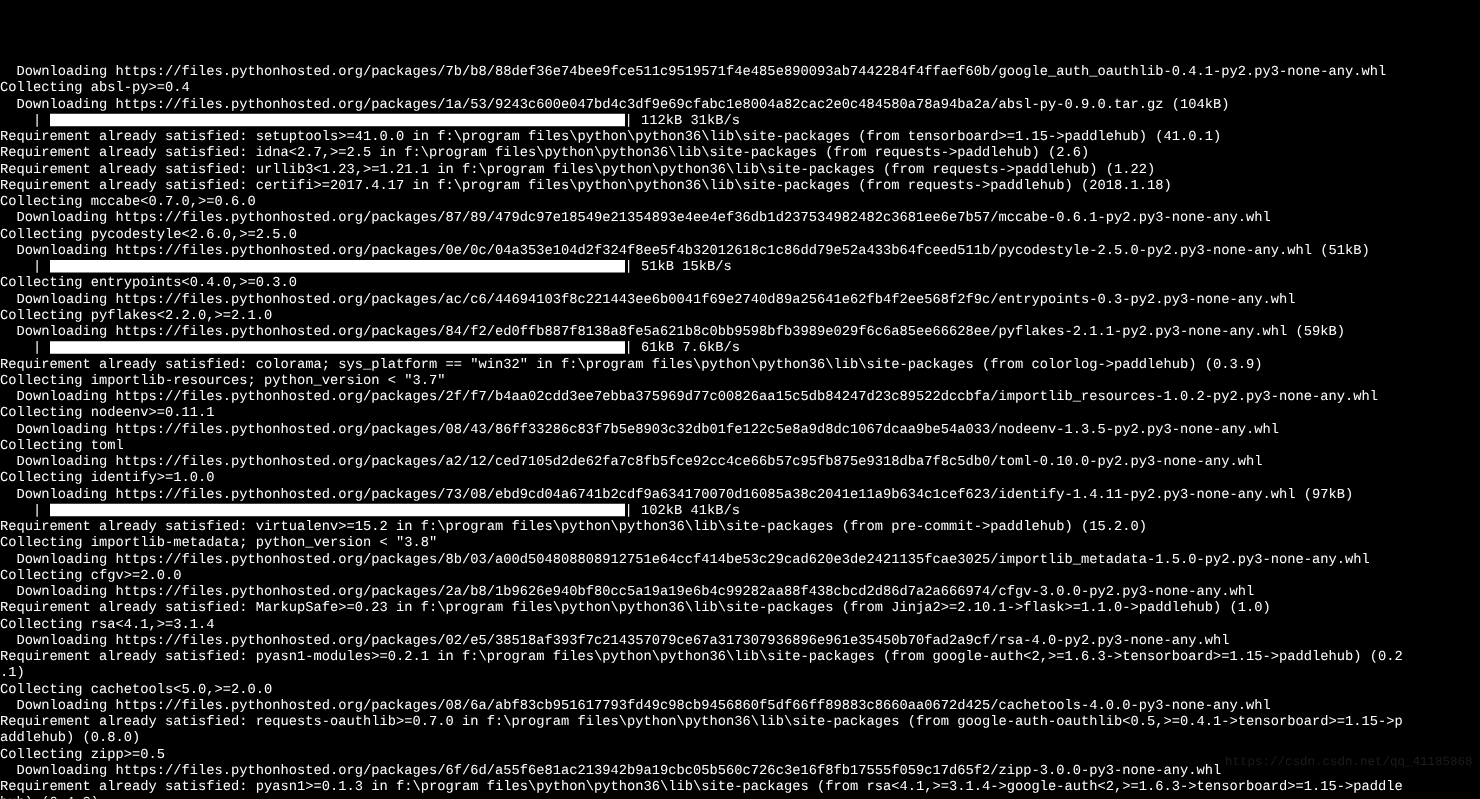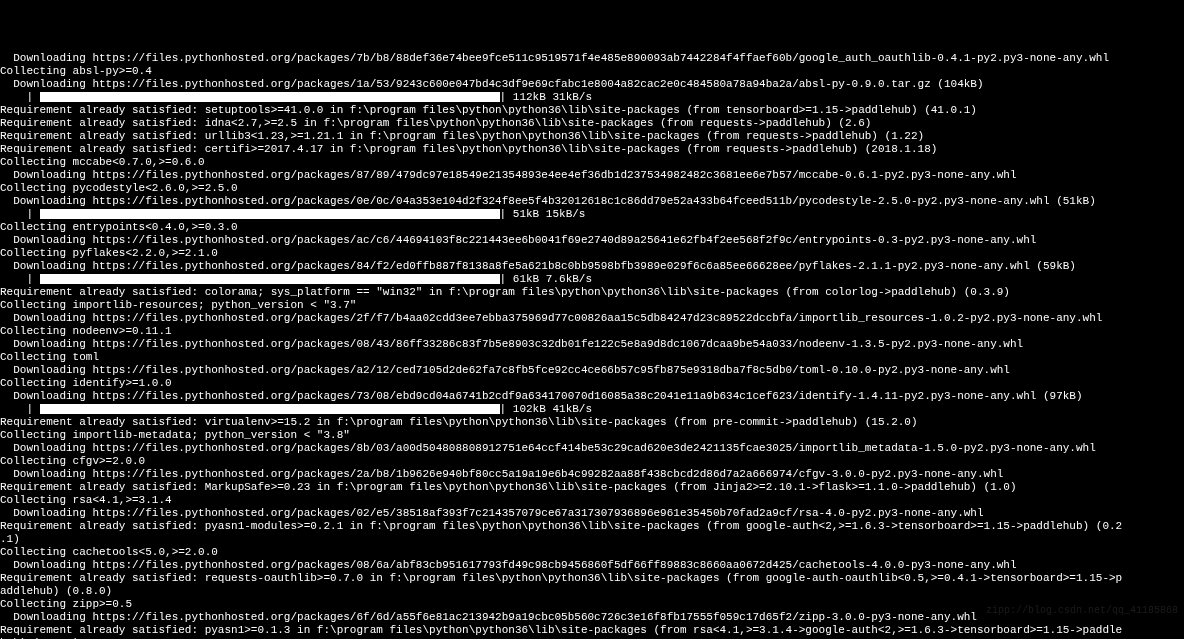--- a/index.html
+++ b/index.html
@@ -32,16 +32,16 @@
     opacity: 0.4;
     font-size: 10px;
   }
 </style>
 </head>
 <body>
 
 
 
 <div id="terminal"><div class="line">  Downloading https://files.pythonhosted.org/packages/7b/b8/88def36e74bee9fce511c9519571f4e485e890093ab7442284f4ffaef60b/google_auth_oauthlib-0.4.1-py2.py3-none-any.whl</div><div class="line">Collecting absl-py&gt;=0.4</div><div class="line">  Downloading https://files.pythonhosted.org/packages/1a/53/9243c600e047bd4c3df9e69cfabc1e8004a82cac2e0c484580a78a94ba2a/absl-py-0.9.0.tar.gz (104kB)</div><div class="line">    |<span class="bar"></span>|<span> 112kB 31kB/s</span></div><div class="line">Requirement already satisfied: setuptools&gt;=41.0.0 in f:\program files\python\python36\lib\site-packages (from tensorboard&gt;=1.15-&gt;paddlehub) (41.0.1)</div><div class="line">Requirement already satisfied: idna&lt;2.7,&gt;=2.5 in f:\program files\python\python36\lib\site-packages (from requests-&gt;paddlehub) (2.6)</div><div class="line">Requirement already satisfied: urllib3&lt;1.23,&gt;=1.21.1 in f:\program files\python\python36\lib\site-packages (from requests-&gt;paddlehub) (1.22)</div><div class="line">Requirement already satisfied: certifi&gt;=2017.4.17 in f:\program files\python\python36\lib\site-packages (from requests-&gt;paddlehub) (2018.1.18)</div><div class="line">Collecting mccabe&lt;0.7.0,&gt;=0.6.0</div><div class="line">  Downloading https://files.pythonhosted.org/packages/87/89/479dc97e18549e21354893e4ee4ef36db1d237534982482c3681ee6e7b57/mccabe-0.6.1-py2.py3-none-any.whl</div><div class="line">Collecting pycodestyle&lt;2.6.0,&gt;=2.5.0</div><div class="line">  Downloading https://files.pythonhosted.org/packages/0e/0c/04a353e104d2f324f8ee5f4b32012618c1c86dd79e52a433b64fceed511b/pycodestyle-2.5.0-py2.py3-none-any.whl (51kB)</div><div class="line">    |<span class="bar"></span>|<span> 51kB 15kB/s</span></div><div class="line">Collecting entrypoints&lt;0.4.0,&gt;=0.3.0</div><div class="line">  Downloading https://files.pythonhosted.org/packages/ac/c6/44694103f8c221443ee6b0041f69e2740d89a25641e62fb4f2ee568f2f9c/entrypoints-0.3-py2.py3-none-any.whl</div><div class="line">Collecting pyflakes&lt;2.2.0,&gt;=2.1.0</div><div class="line">  Downloading https://files.pythonhosted.org/packages/84/f2/ed0ffb887f8138a8fe5a621b8c0bb9598bfb3989e029f6c6a85ee66628ee/pyflakes-2.1.1-py2.py3-none-any.whl (59kB)</div><div class="line">    |<span class="bar"></span>|<span> 61kB 7.6kB/s</span></div><div class="line">Requirement already satisfied: colorama; sys_platform == "win32" in f:\program files\python\python36\lib\site-packages (from colorlog-&gt;paddlehub) (0.3.9)</div><div class="line">Collecting importlib-resources; python_version &lt; "3.7"</div><div class="line">  Downloading https://files.pythonhosted.org/packages/2f/f7/b4aa02cdd3ee7ebba375969d77c00826aa15c5db84247d23c89522dccbfa/importlib_resources-1.0.2-py2.py3-none-any.whl</div><div class="line">Collecting nodeenv&gt;=0.11.1</div><div class="line">  Downloading https://files.pythonhosted.org/packages/08/43/86ff33286c83f7b5e8903c32db01fe122c5e8a9d8dc1067dcaa9be54a033/nodeenv-1.3.5-py2.py3-none-any.whl</div><div class="line">Collecting toml</div><div class="line">  Downloading https://files.pythonhosted.org/packages/a2/12/ced7105d2de62fa7c8fb5fce92cc4ce66b57c95fb875e9318dba7f8c5db0/toml-0.10.0-py2.py3-none-any.whl</div><div class="line">Collecting identify&gt;=1.0.0</div><div class="line">  Downloading https://files.pythonhosted.org/packages/73/08/ebd9cd04a6741b2cdf9a634170070d16085a38c2041e11a9b634c1cef623/identify-1.4.11-py2.py3-none-any.whl (97kB)</div><div class="line">    |<span class="bar"></span>|<span> 102kB 41kB/s</span></div><div class="line">Requirement already satisfied: virtualenv&gt;=15.2 in f:\program files\python\python36\lib\site-packages (from pre-commit-&gt;paddlehub) (15.2.0)</div><div class="line">Collecting importlib-metadata; python_version &lt; "3.8"</div><div class="line">  Downloading https://files.pythonhosted.org/packages/8b/03/a00d504808808912751e64ccf414be53c29cad620e3de2421135fcae3025/importlib_metadata-1.5.0-py2.py3-none-any.whl</div><div class="line">Collecting cfgv&gt;=2.0.0</div><div class="line">  Downloading https://files.pythonhosted.org/packages/2a/b8/1b9626e940bf80cc5a19a19e6b4c99282aa88f438cbcd2d86d7a2a666974/cfgv-3.0.0-py2.py3-none-any.whl</div><div class="line">Requirement already satisfied: MarkupSafe&gt;=0.23 in f:\program files\python\python36\lib\site-packages (from Jinja2&gt;=2.10.1-&gt;flask&gt;=1.1.0-&gt;paddlehub) (1.0)</div><div class="line">Collecting rsa&lt;4.1,&gt;=3.1.4</div><div class="line">  Downloading https://files.pythonhosted.org/packages/02/e5/38518af393f7c214357079ce67a317307936896e961e35450b70fad2a9cf/rsa-4.0-py2.py3-none-any.whl</div><div class="line">Requirement already satisfied: pyasn1-modules&gt;=0.2.1 in f:\program files\python\python36\lib\site-packages (from google-auth&lt;2,&gt;=1.6.3-&gt;tensorboard&gt;=1.15-&gt;paddlehub) (0.2</div><div class="line">.1)</div><div class="line">Collecting cachetools&lt;5.0,&gt;=2.0.0</div><div class="line">  Downloading https://files.pythonhosted.org/packages/08/6a/abf83cb951617793fd49c98cb9456860f5df66ff89883c8660aa0672d425/cachetools-4.0.0-py3-none-any.whl</div><div class="line">Requirement already satisfied: requests-oauthlib&gt;=0.7.0 in f:\program files\python\python36\lib\site-packages (from google-auth-oauthlib&lt;0.5,&gt;=0.4.1-&gt;tensorboard&gt;=1.15-&gt;p</div><div class="line">addlehub) (0.8.0)</div><div class="line">Collecting zipp&gt;=0.5</div><div class="line">  Downloading https://files.pythonhosted.org/packages/6f/6d/a55f6e81ac213942b9a19cbc05b560c726c3e16f8fb17555f059c17d65f2/zipp-3.0.0-py3-none-any.whl</div><div class="line">Requirement already satisfied: pyasn1&gt;=0.1.3 in f:\program files\python\python36\lib\site-packages (from rsa&lt;4.1,&gt;=3.1.4-&gt;google-auth&lt;2,&gt;=1.6.3-&gt;tensorboard&gt;=1.15-&gt;paddle</div><div class="line">hub) (0.4.2)</div></div>
-<div class="watermark">zipp://blog.csdn.net/qq_41185868</div>
+<div class="watermark">https://csdn.csdn.net/qq_41185868</div>
 
 
 
 
 </body></html>

